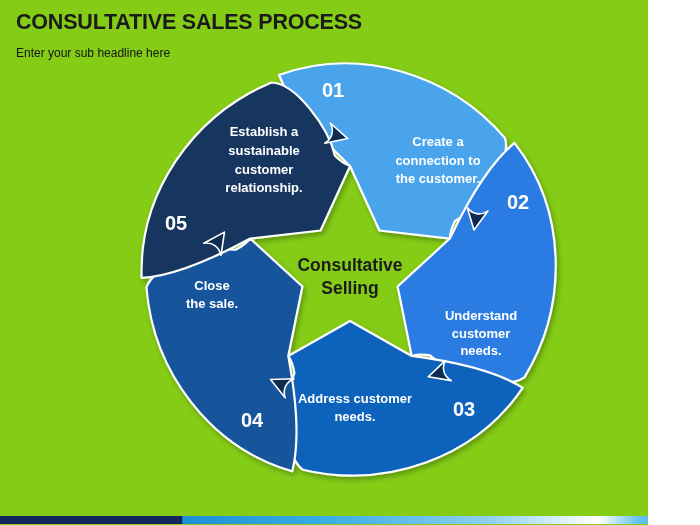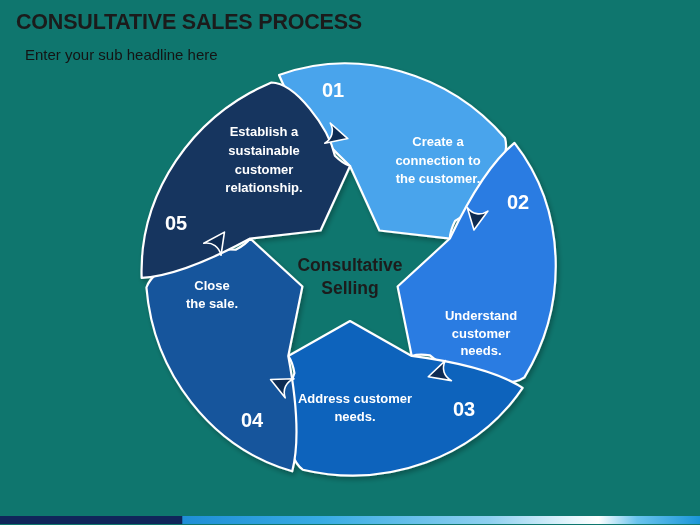--- a/index.html
+++ b/index.html
@@ -1,24 +1,24 @@
 <!DOCTYPE html>
 <html><head>
 <meta charset="utf-8">
 <style>
   html,body{margin:0;padding:0;}
   body{width:700px;height:525px;font-family:"Liberation Sans",sans-serif;}
-  .stage{position:relative;width:700px;height:525px;background:#0f766e;overflow:hidden;}
+  .stage{position:relative;width:648px;height:525px;background:#84cc16;overflow:hidden;}
   .slide-title{
     position:absolute;left:16px;top:10px;
     font-size:21.5px;font-weight:bold;color:#1B1B1B;letter-spacing:-0.2px;
   }
   .slide-subtitle{
-    position:absolute;left:25px;top:46px;
-    font-size:15px;color:#141414;
+    position:absolute;left:16px;top:46px;
+    font-size:12px;color:#141414;
   }
   svg{position:absolute;left:0;top:0;}
   .petal{stroke:#FFFFFF;stroke-width:2.2;stroke-linejoin:round;}
   .arrowhead{stroke:#FFFFFF;stroke-width:1.6;stroke-linejoin:round;}
   .petal-line{font-size:13px;font-weight:bold;fill:#FFFFFF;text-anchor:middle;}
   .step-num{font-size:20px;font-weight:bold;fill:#FFFFFF;text-anchor:middle;}
   .center-line{font-size:17.5px;font-weight:bold;fill:#1C1C1C;text-anchor:middle;}
   .footer-bar{
     position:absolute;left:0;bottom:1px;width:700px;height:8px;
     background:linear-gradient(90deg,

